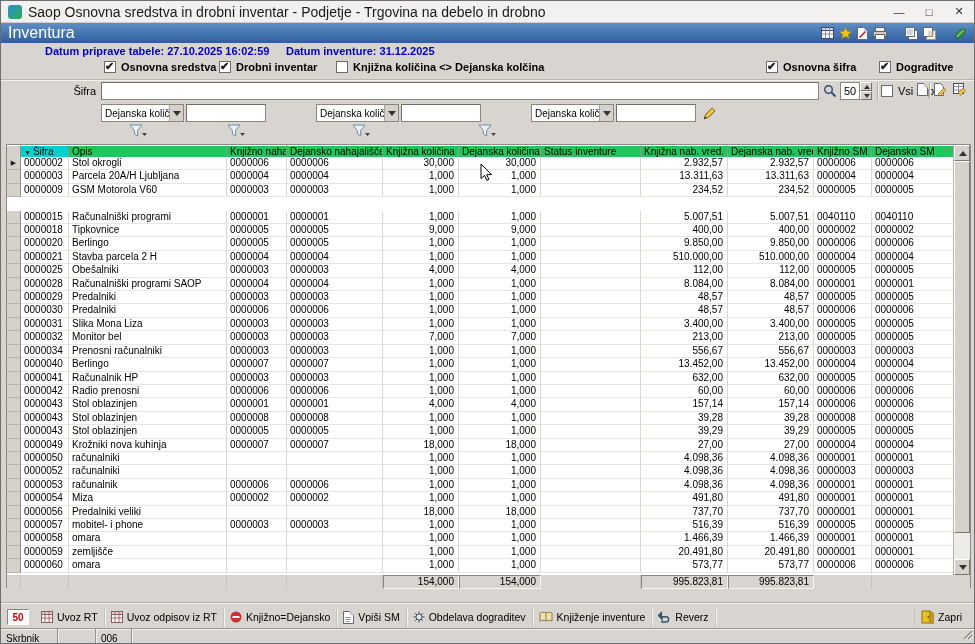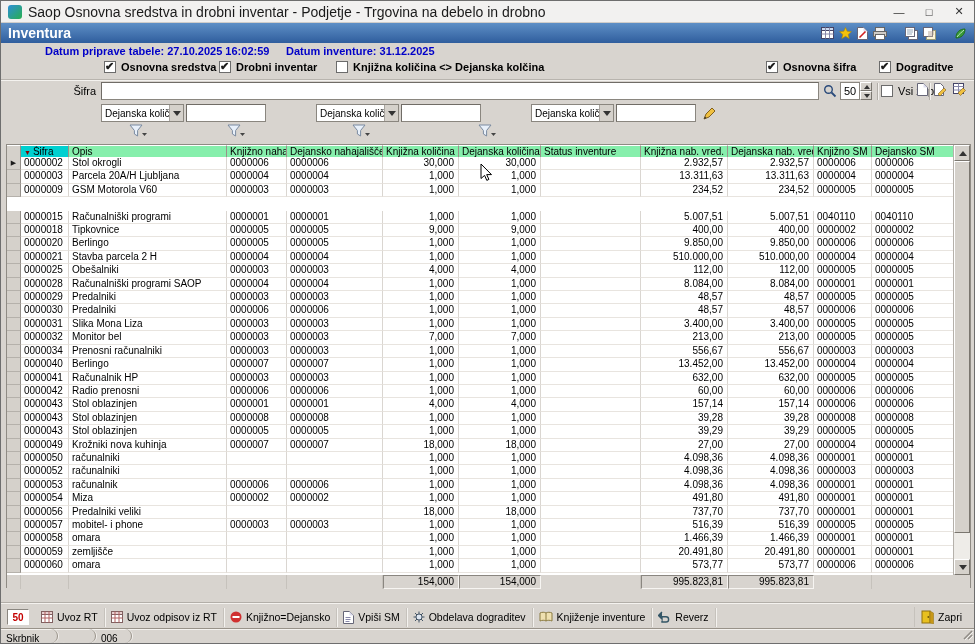--- a/index.html
+++ b/index.html
@@ -14,21 +14,21 @@
             background:linear-gradient(135deg,#2e8fd8 0%,#27ae4f 100%);}
   .title-text{font-size:14px;color:#1a1a1a;white-space:nowrap;}
   .win-controls{margin-left:auto;display:flex;height:100%;}
   .wc{width:30px;height:100%;display:flex;align-items:center;justify-content:center;
       font-size:11px;color:#333;cursor:default;}
 
   
   .headerbar{position:absolute;top:22px;left:0;width:100%;height:20px;
              background:linear-gradient(180deg,#5e8fc6 0%,#2f5d9d 100%);
              display:flex;align-items:center;padding:0 7px;}
-  .htitle{color:#fff;font-weight:bold;font-size:14px;}
+  .htitle{color:#fff;font-weight:normal;font-size:16px;}
   .hicons{margin-left:auto;display:flex;align-items:center;gap:5px;}
   .hico{display:inline-flex;line-height:0;}
   .hgap{width:8px;}
 
   
   .info-row{position:absolute;top:42px;left:0;width:100%;height:16px;}
   .info-row span{position:absolute;top:2px;font-size:11px;font-weight:bold;color:#0000c8;white-space:nowrap;}
   .info-prep{left:8px;padding-left:36px;} .info-inv{left:285px;}
 
   
@@ -71,21 +71,21 @@
   .pencil-btn{position:absolute;left:702px;top:2px;line-height:0;}
 
   
   .funnel-row{position:absolute;top:122px;left:0;width:100%;height:20px;}
   .funnel{position:absolute;top:1px;line-height:0;}
 
   
   .grid{position:absolute;top:143px;left:5px;width:965px;height:444px;border:1px solid #8f8b84;
         background:#fff;}
   .ghead{position:absolute;top:0;left:0;width:948px;height:14px;display:flex;}
-  .hcell{height:14px;background:#86efac;border-right:1px solid #989289;border-bottom:1px solid #989289;
+  .hcell{height:14px;background:#22c55e;border-right:1px solid #989289;border-bottom:1px solid #989289;
          border-top:1px solid #fff;font-size:10px;line-height:12px;padding-left:3px;
          white-space:nowrap;overflow:hidden;flex:none;}
   .hcell.sorted{background:#00d0d0;}
   .sortarrow{color:#8b0000;font-size:7px;margin-right:2px;}
   .gbody{position:absolute;top:12px;left:0;width:948px;height:416px;overflow:hidden;background:#fff;}
   .trow{display:flex;height:13.42px;}
   .tcell{height:100%;font-size:10px;line-height:12.5px;padding-left:3px;white-space:nowrap;overflow:hidden;
          border-right:1px solid #dad6d1;border-bottom:1px solid #e8e4df;flex:none;background:#fff;}
   .trow.hl .tcell{background:#f7d4d4;margin-top:48px;}
   .tcell.num{text-align:right;padding-right:4px;padding-left:0;}
@@ -118,21 +118,21 @@
             color:#c40000;font-weight:bold;font-size:10px;display:flex;align-items:center;justify-content:center;}
   .fbtn{display:flex;align-items:center;gap:4px;font-size:10.5px;padding:3px 6px;white-space:nowrap;
         border-right:1px solid #c6c2bc;box-shadow:1px 0 0 #f4f2ef;cursor:default;line-height:1;}
   .fbtn svg{flex:none;}
   .fspacer{flex:1;}
   .fbtn.zapri{border-right:none;box-shadow:none;border-left:1px solid #c6c2bc;}
 
   
   .statusbar{position:absolute;bottom:0;left:0;width:100%;height:15px;background:#d8d4cf;
              border-top:1px solid #989289;box-shadow:inset 0 1px 0 #f4f2ef;display:flex;font-size:10px;}
-  .sbcell{padding:4px 5px;border-right:1px solid #989289;box-shadow:1px 0 0 #f4f2ef;white-space:nowrap;border-radius:7px;}
+  .sbcell{padding:4px 5px;border-right:1px solid #989289;box-shadow:1px 0 0 #f4f2ef;white-space:nowrap;}
   .sbcell.w1{width:57px;} .sbcell.w2{width:38px;} .sbcell.w3{width:36px;} .sbcell.rest{flex:1;border-right:none;box-shadow:none;}
   .grip{position:absolute;right:1px;bottom:1px;}
 
   
   .cursor{position:absolute;left:479px;top:162px;z-index:99;pointer-events:none;}
 </style>
 </head>
 <body>
 
 <div class="window">

